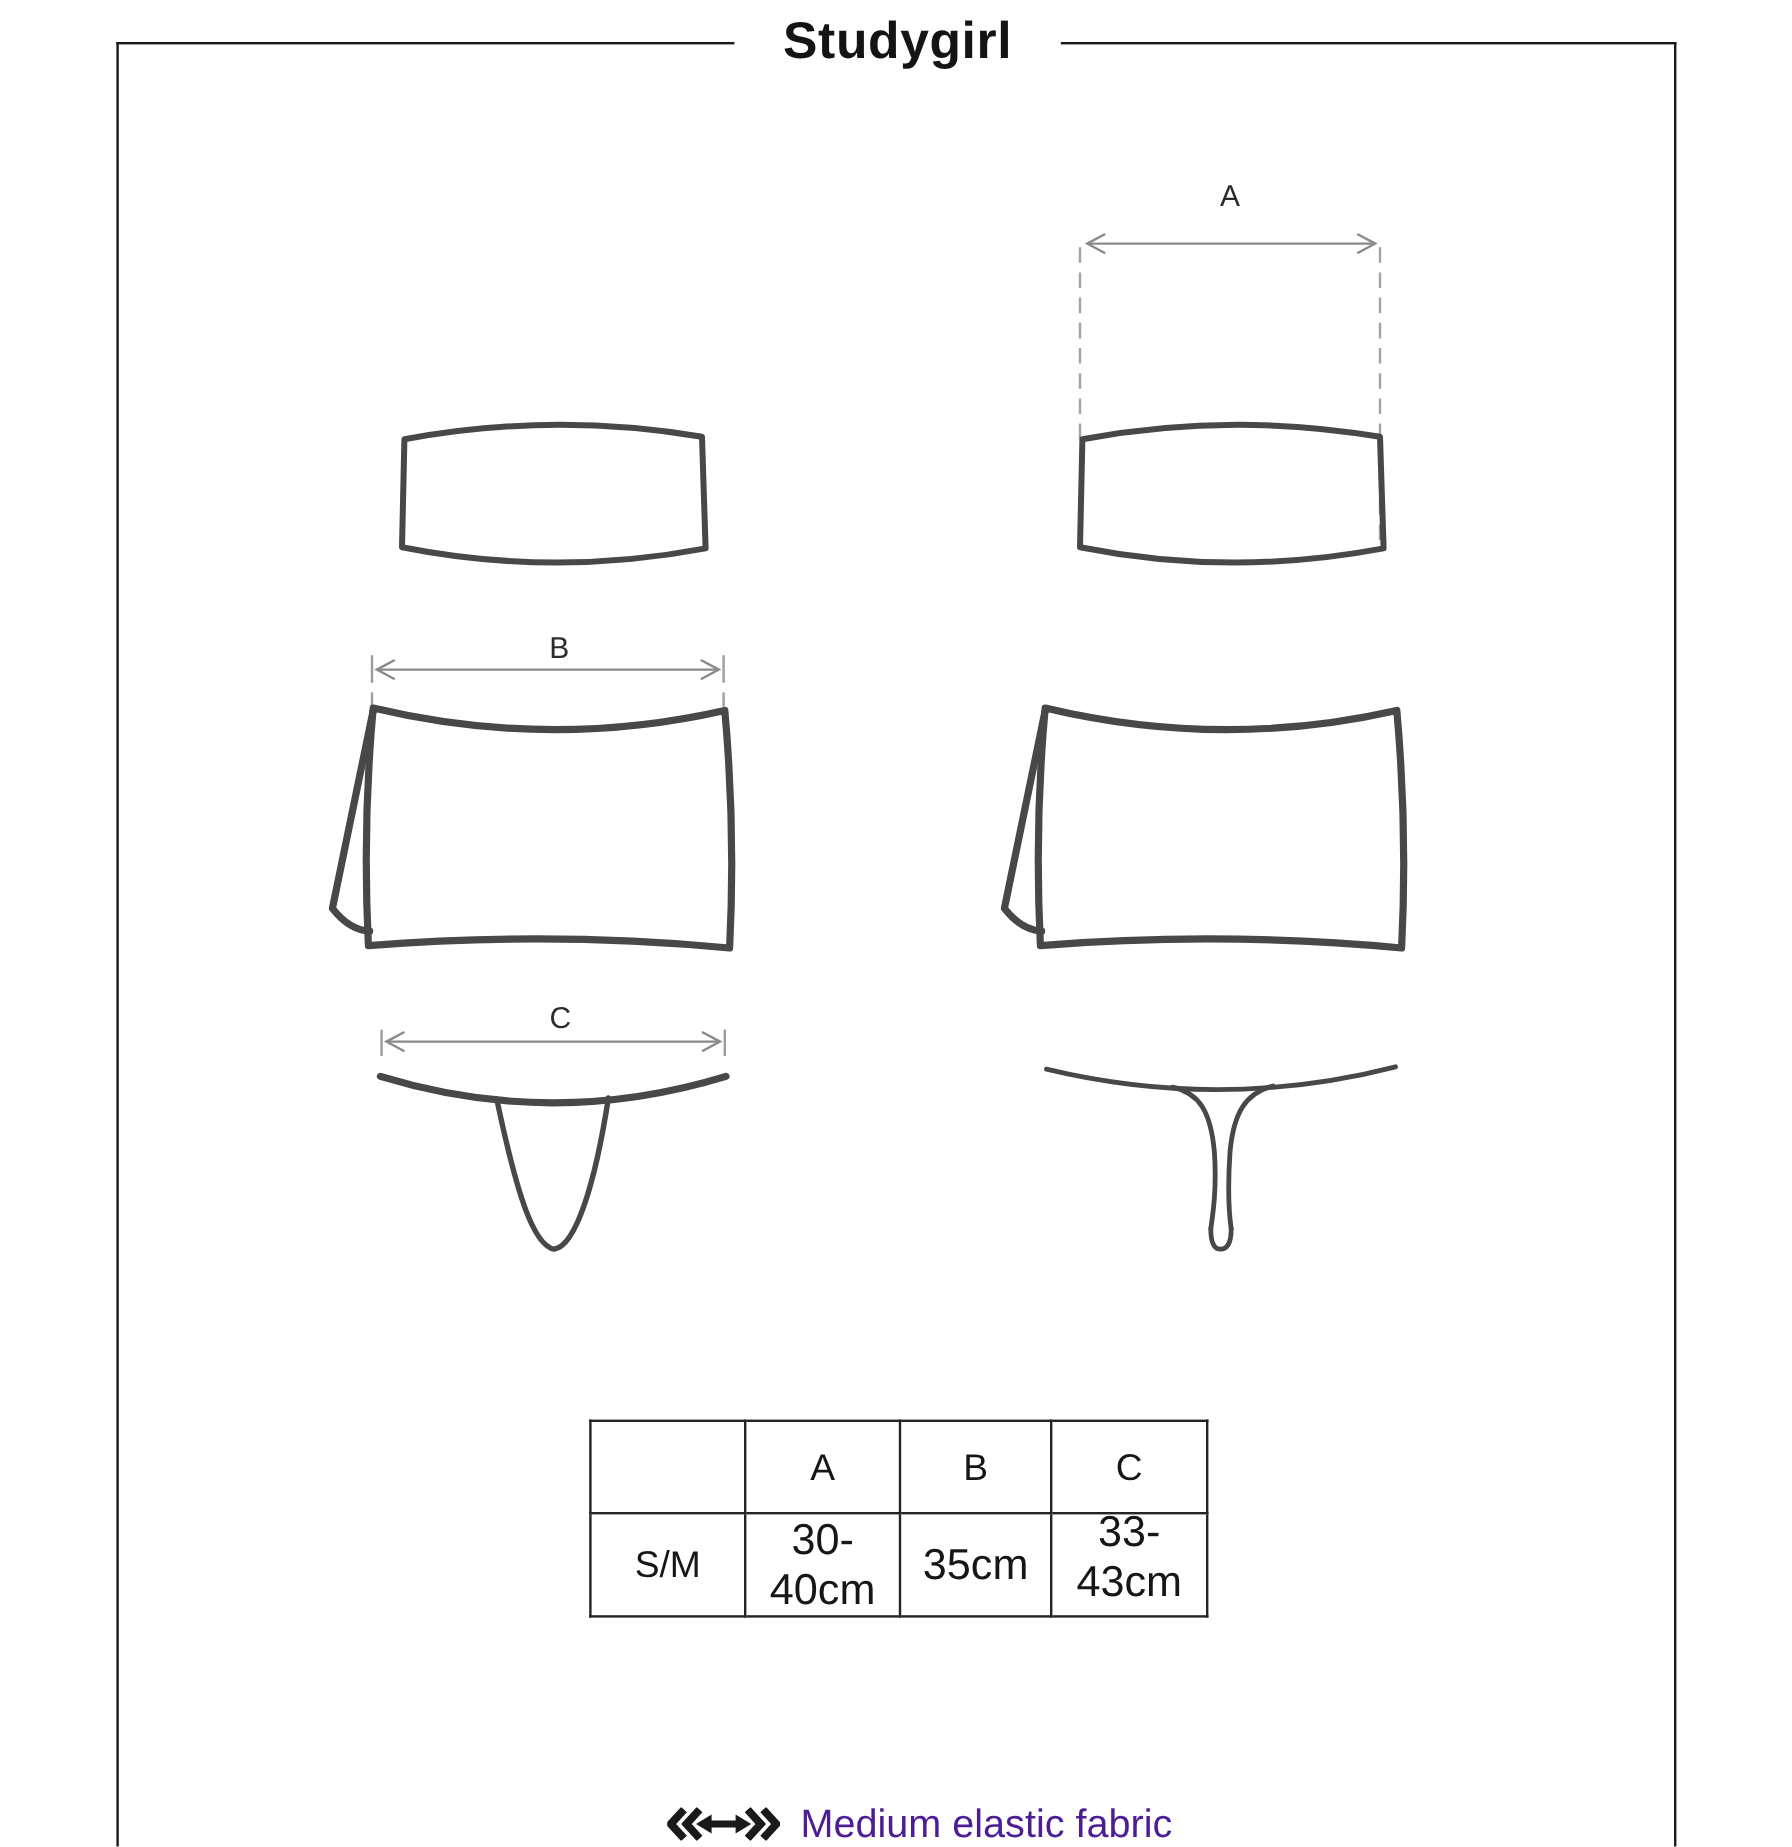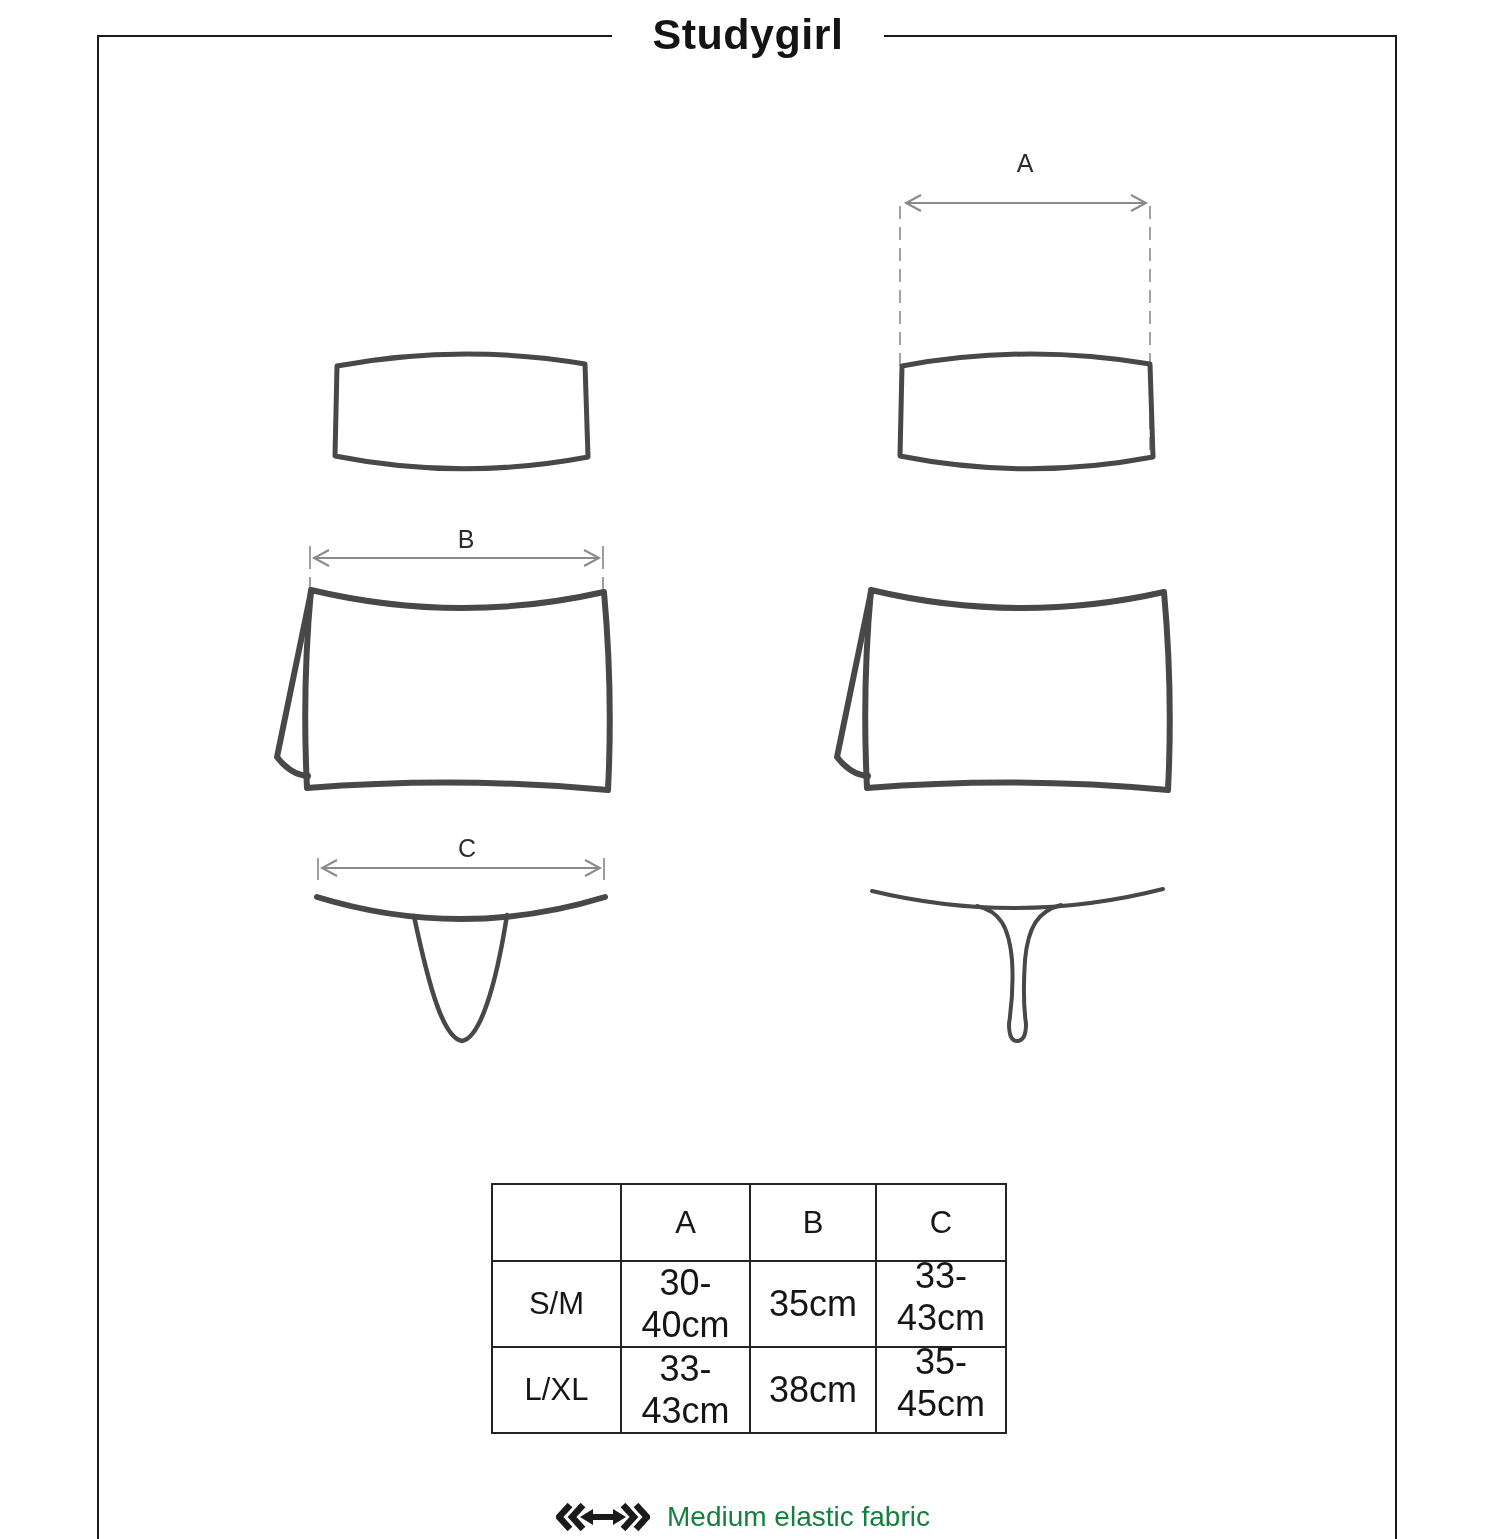--- a/index.html
+++ b/index.html
@@ -37,21 +37,21 @@
     border:2px solid #242424; text-align:center; vertical-align:middle;
     padding:0; color:#161616; font-size:31px;
   }
   table.size-table td.value { font-size:36px; }
   table.size-table .lift span { position:relative; top:-7px; }
 
   .legend {
     position:absolute; left:556px; top:1501px; display:flex;
     align-items:center; gap:17px;
   }
-  .legend-text { font-size:28px; color:#15803d; white-space:nowrap; }
+  .legend-text { font-size:33px; color:#4c1d95; white-space:nowrap; }
   .stretch-icon path { fill:none; stroke:#1a1a1a; stroke-width:6.5; }
   .stretch-icon polygon { fill:#1a1a1a; }
 </style>
 </head>
 <body>
 
 <div class="page">
 
   <div class="outer-border"></div>
 
@@ -127,26 +127,20 @@
       <td>A</td>
       <td>B</td>
       <td>C</td>
     </tr>
     <tr style="height:81px">
       <td>S/M</td>
       <td class="value">30-40cm</td>
       <td class="value">35cm</td>
       <td class="value lift"><span>33-43cm</span></td>
     </tr>
-    <tr style="height:74px">
-      <td>L/XL</td>
-      <td class="value">33-43cm</td>
-      <td class="value">38cm</td>
-      <td class="value lift"><span>35-45cm</span></td>
-    </tr>
   </tbody>
     </table>
 
   <div class="legend">
     <svg class="stretch-icon" width="94" height="28" viewBox="0 0 94 28">
       <path d="M 14,2 L 3,14 L 14,26"></path>
       <path d="M 27,2 L 16,14 L 27,26"></path>
       <path d="M 80,2 L 91,14 L 80,26"></path>
       <path d="M 67,2 L 78,14 L 67,26"></path>
       <polygon points="24,14 37,6 37,11 57,11 57,6 70,14 57,22 57,17 37,17 37,22"></polygon>

